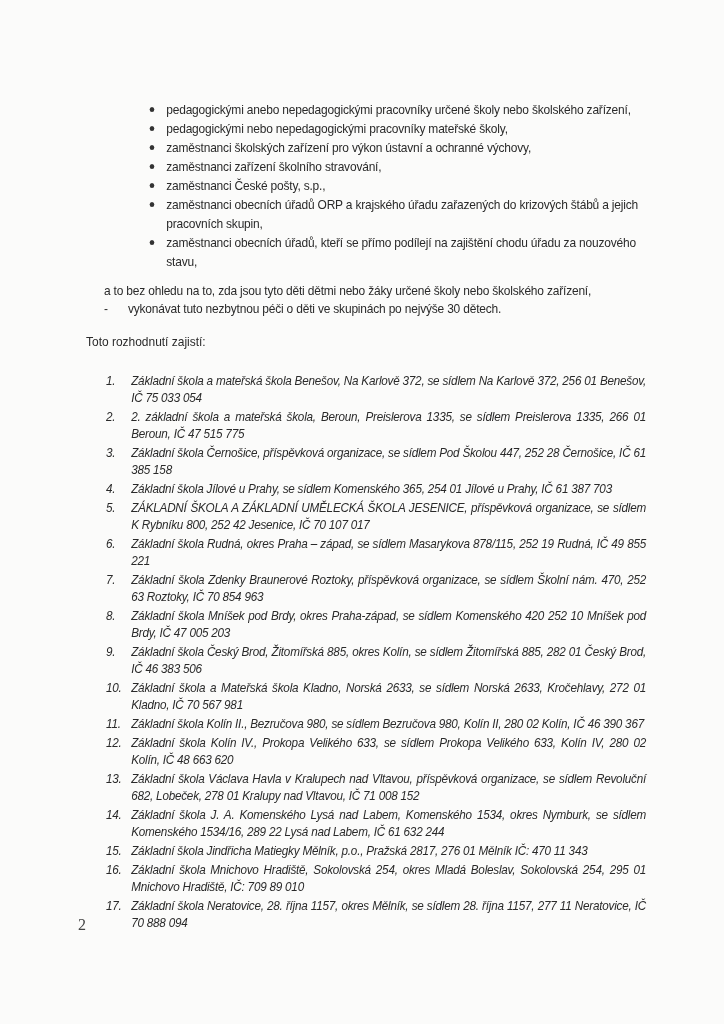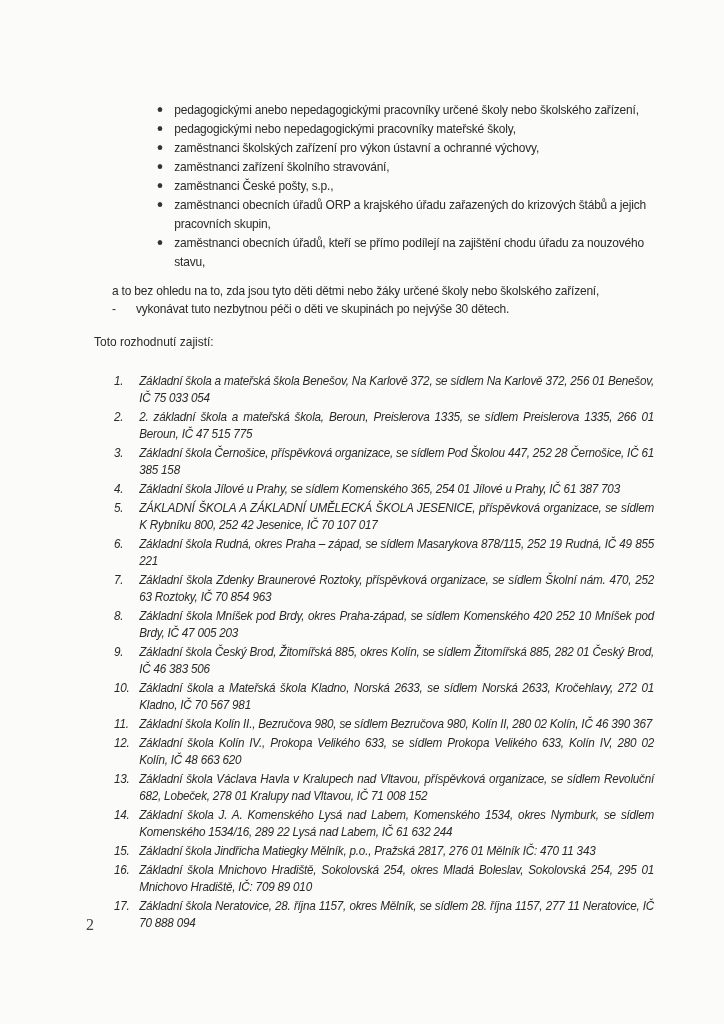--- a/index.html
+++ b/index.html
@@ -4,21 +4,21 @@
   <style>
     html, body { margin: 0; padding: 0; }
     body {
       width: 724px; height: 1024px;
       background: #fbfbfa;
       position: relative;
       overflow: hidden;
       color: #2a2a2a;
       font-family: "Liberation Sans", sans-serif;
     }
-    .page { position: absolute; left: 12px; top: 0; width: 668px; height: 1024px; }
+    .page { position: absolute; left: 4px; top: 0; width: 668px; height: 1024px; }
     .bullets {
       position: absolute; left: 142px; top: 100px; width: 540px;
       margin: 0; padding: 0; list-style: none;
       font-size: 13px; line-height: 19px; letter-spacing: -0.2px;
       transform: scaleX(0.92); transform-origin: left top;
     }
     .bullets li { position: relative; padding-left: 22px; margin: 0; }
     .bullets li .dot {
       position: absolute; left: 4px; top: 7px;
       width: 5px; height: 5px; border-radius: 50%; background: #333;

